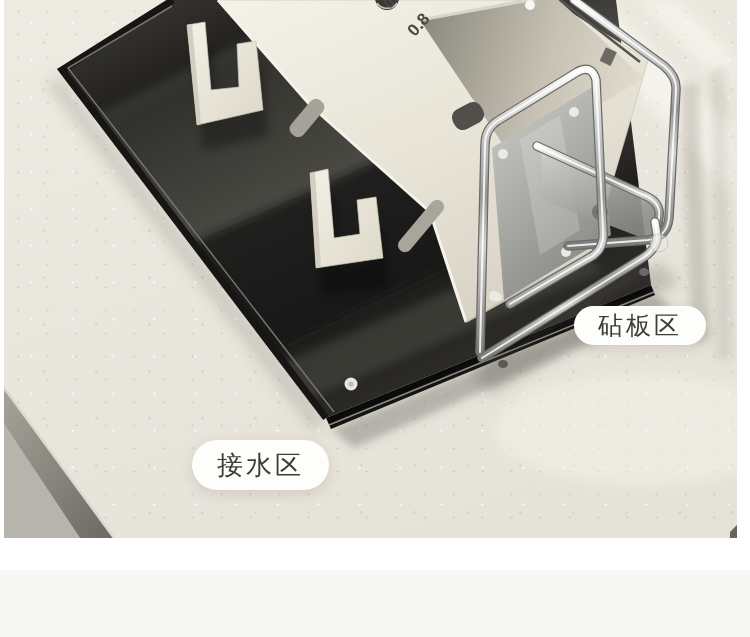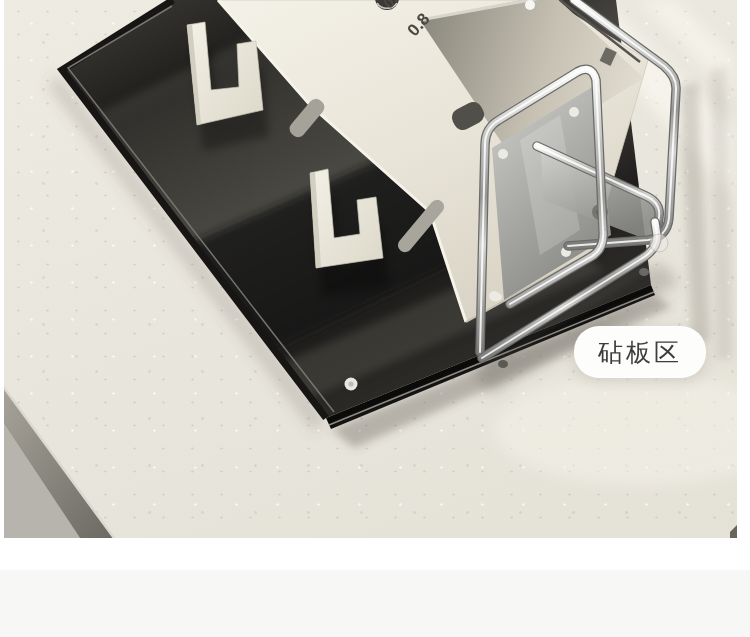--- a/index.html
+++ b/index.html
@@ -14,21 +14,21 @@
       radial-gradient(rgba(120,113,100,.13) 1.2px, transparent 1.9px),
       linear-gradient(160deg,#eeebe2 0%,#e9e6dd 45%,#e4e1d7 100%);
     background-size:41px 37px,29px 23px,53px 47px,100% 100%;
     background-position:7px 5px,0 0,13px 19px,0 0;}
   .photo svg{position:absolute;left:0;top:0;}
   
   .pill{position:absolute;display:flex;align-items:center;justify-content:center;
     background:#fdfdfc;border-radius:25px;color:#3d3c39;
     font-family:"Liberation Serif",serif;letter-spacing:3px;
     box-shadow:0 4px 14px rgba(120,110,90,.20);}
-  .pill-cutting{left:570px;top:326px;width:132px;height:52px;font-size:25px;}
+  .pill-cutting{left:570px;top:306px;width:132px;height:39px;font-size:25px;}
   .pill-water{left:188px;top:440px;width:137px;height:50px;font-size:26px;}
   
   .mark{position:absolute;transform:translate(-50%,-50%) rotate(-48deg);
     color:#4a4842;font-weight:bold;font-family:"Liberation Sans",sans-serif;}
   .mark1{left:389px;top:-2px;font-size:15px;}
   .mark2{left:415px;top:25px;font-size:17px;}
   
   .gap-white{position:absolute;left:0;top:538px;width:750px;height:32px;background:#ffffff;}
   .band-gray{position:absolute;left:0;top:570px;width:750px;height:67px;background:#f7f7f6;}
 </style>
@@ -210,17 +210,18 @@
         <circle cx="655" cy="243" r="9" fill="rgba(235,234,228,0.55)" stroke="rgba(150,150,145,0.4)"></circle>
       </g>
 
       <polygon points="726,532 733,525 733,538 726,538" fill="#4a463c" opacity="0.8"></polygon>
     </svg>
 
     <span class="mark mark1">0.5</span>
     <span class="mark mark2">0.8</span>
 
     <div class="pill pill-cutting">砧板区</div>
+    <div class="pill pill-water">接水区</div>
   </div>
 
   <div class="gap-white"></div>
   <div class="band-gray"></div>
 </div>
 
 </body></html>

